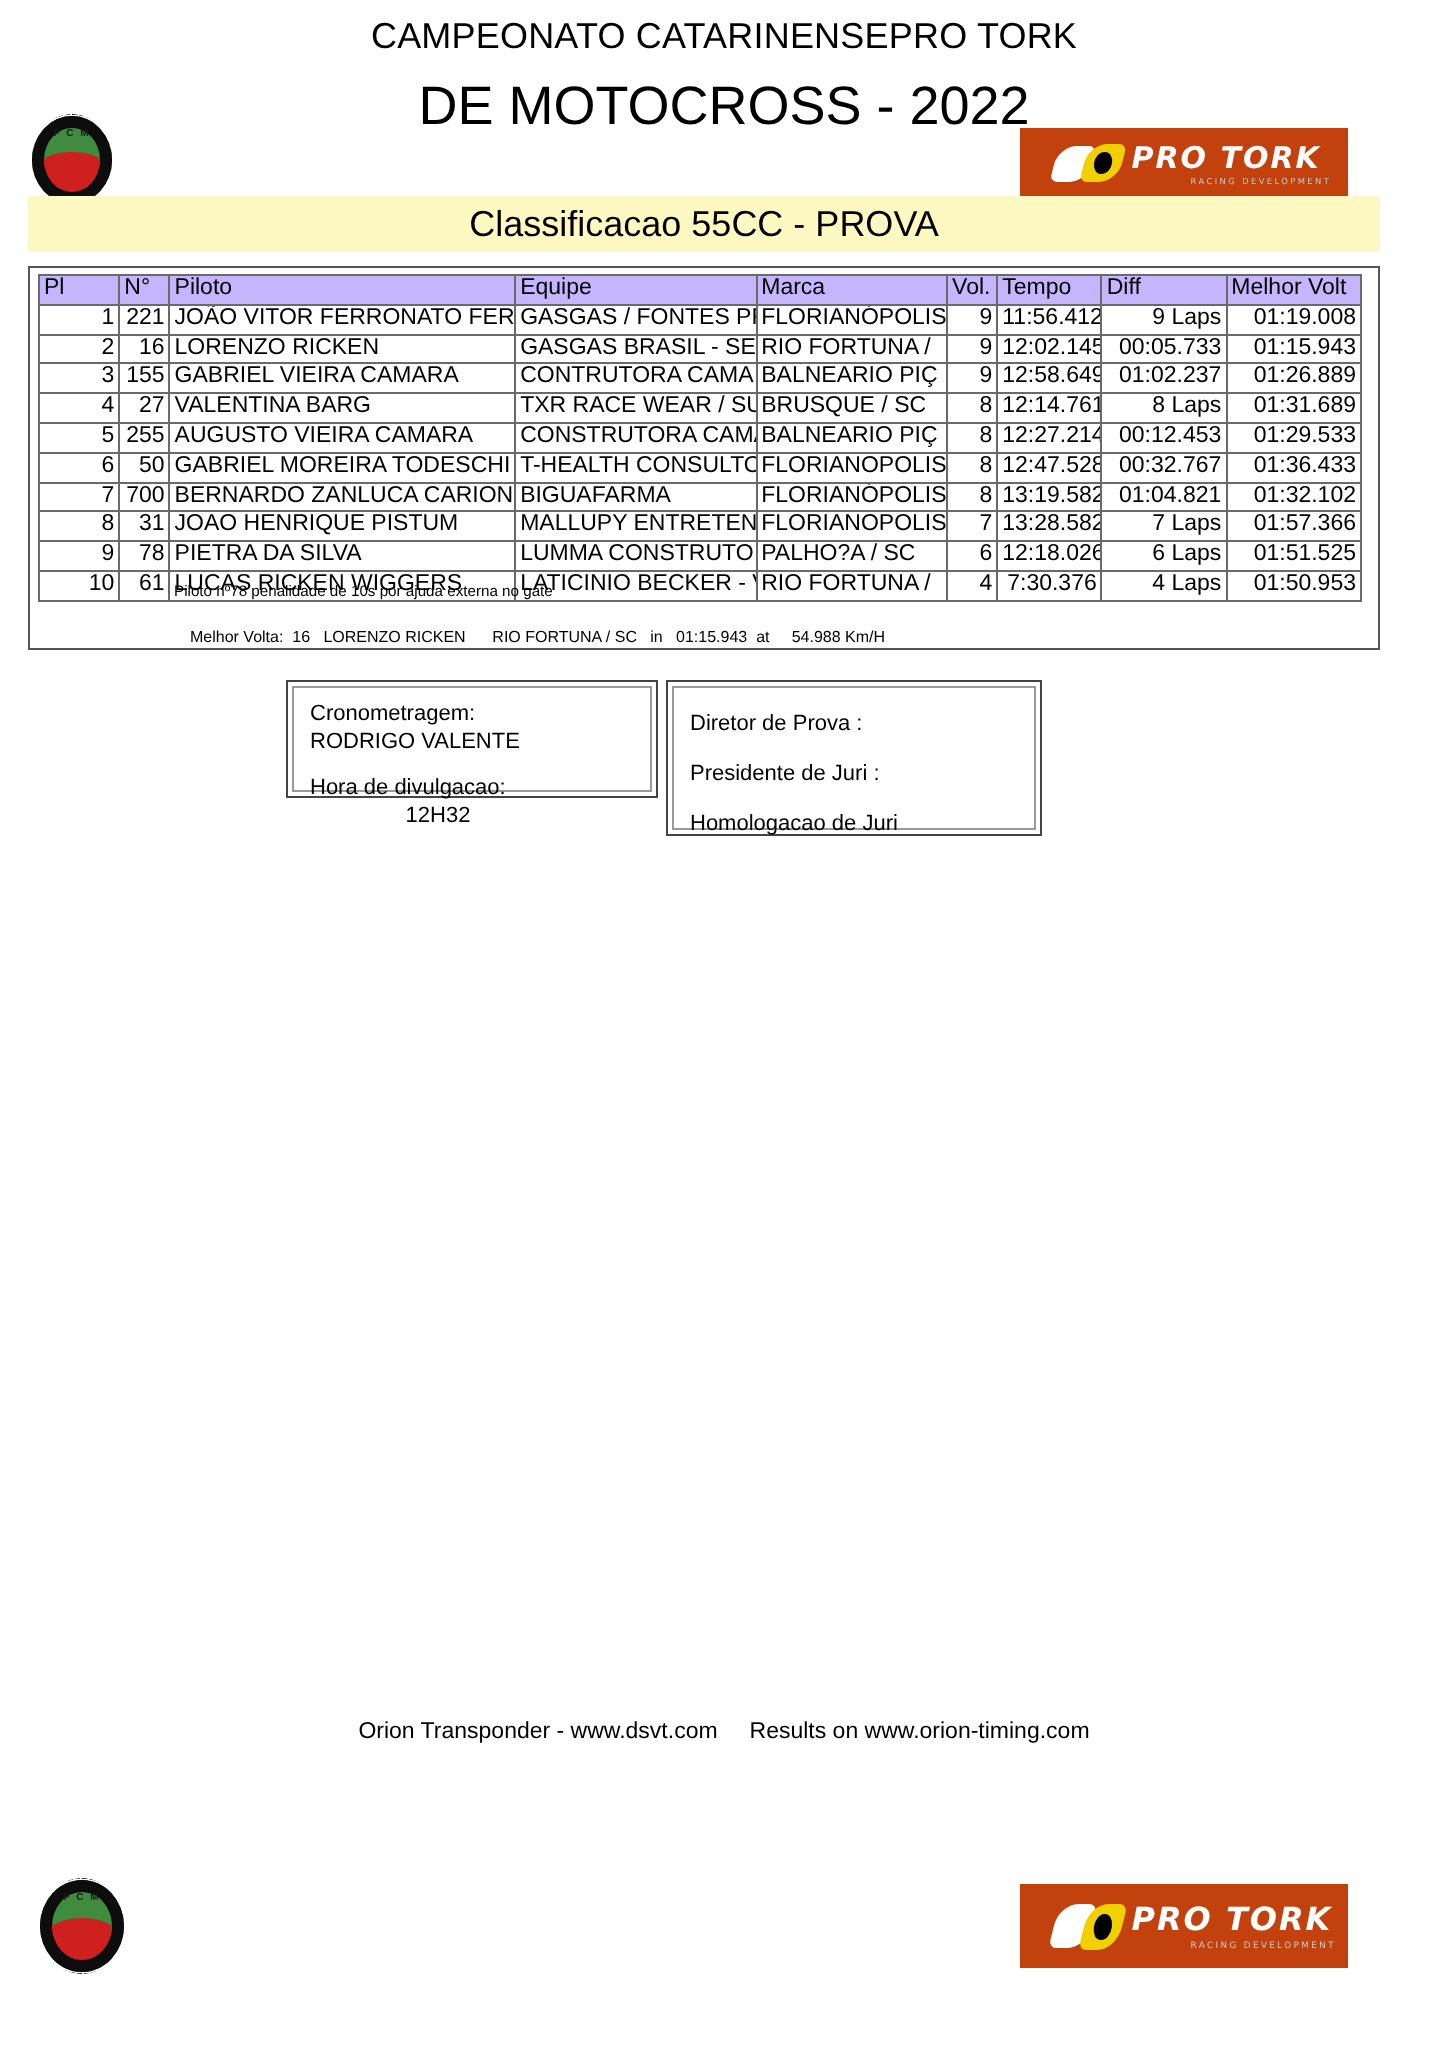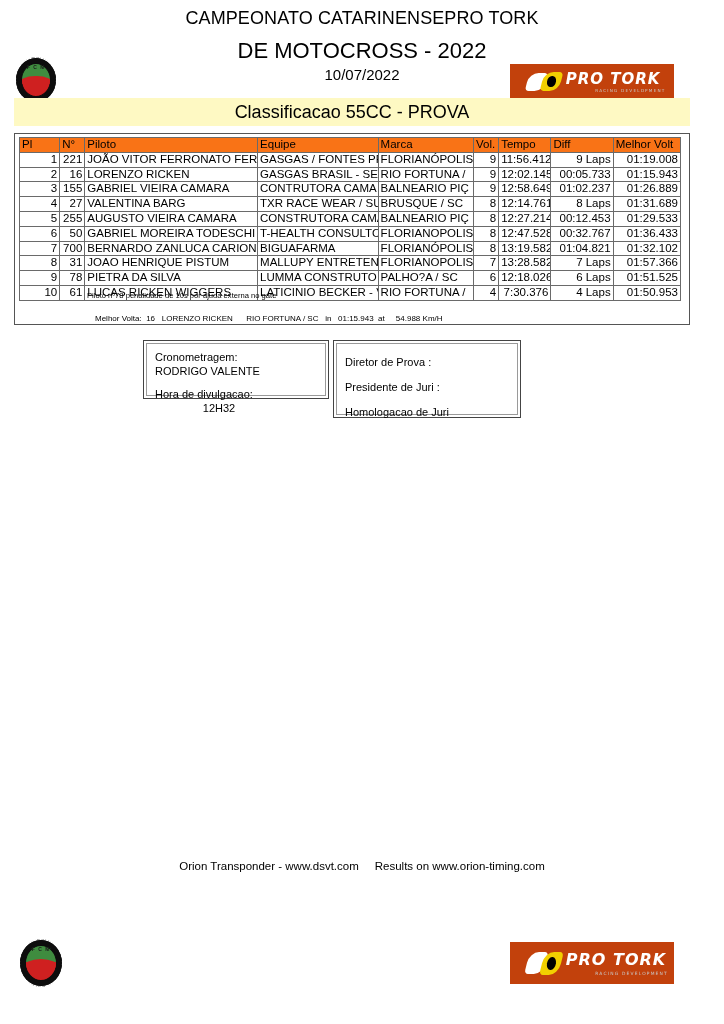--- a/index.html
+++ b/index.html
@@ -32,21 +32,21 @@
     text-align: center;
     font-size: 18px;
     letter-spacing: 0.1px;
   }
   .title-line2 {
     position: absolute;
     left: 0;
     top: 38px;
     width: 724px;
     text-align: center;
-    font-size: 22px;
+    font-size: 27px;
   }
   .title-date {
     position: absolute;
     left: 0;
     top: 66px;
     width: 724px;
     text-align: center;
     font-size: 15px;
   }
 
@@ -226,21 +226,21 @@
     border: 1px solid #6a6a6a;
     padding: 0 2px;
     height: 13.8px;
     line-height: 13.8px;
     overflow: hidden;
     white-space: nowrap;
     font-weight: normal;
   }
   table.results th {
     text-align: left;
-    background: #f97316;
+    background: #c4b5fd;
   }
   td.num { text-align: right; }
   td.txt { text-align: left; }
   td.best-bold { font-weight: bold; text-align: right; }
 
   .note-penalty {
     position: absolute;
     left: 72px;
     top: 157px;
     font-size: 7.6px;
@@ -295,21 +295,20 @@
     font-size: 11.5px;
     white-space: pre;
   }
 </style>
 </head>
 <body>
 
 <div class="doc-header">
   <div class="title-line1">CAMPEONATO CATARINENSEPRO TORK</div>
   <div class="title-line2">DE MOTOCROSS - 2022</div>
-  <div class="title-date">10/07/2022</div>
 </div>
 
 <div class="emblem emblem-top">
   <div class="gear"></div>
   <div class="disc"></div>
   <div class="fcm-text">F C M</div>
 </div>
 
 <div class="protork protork-top">
   <div class="pt-mark">

